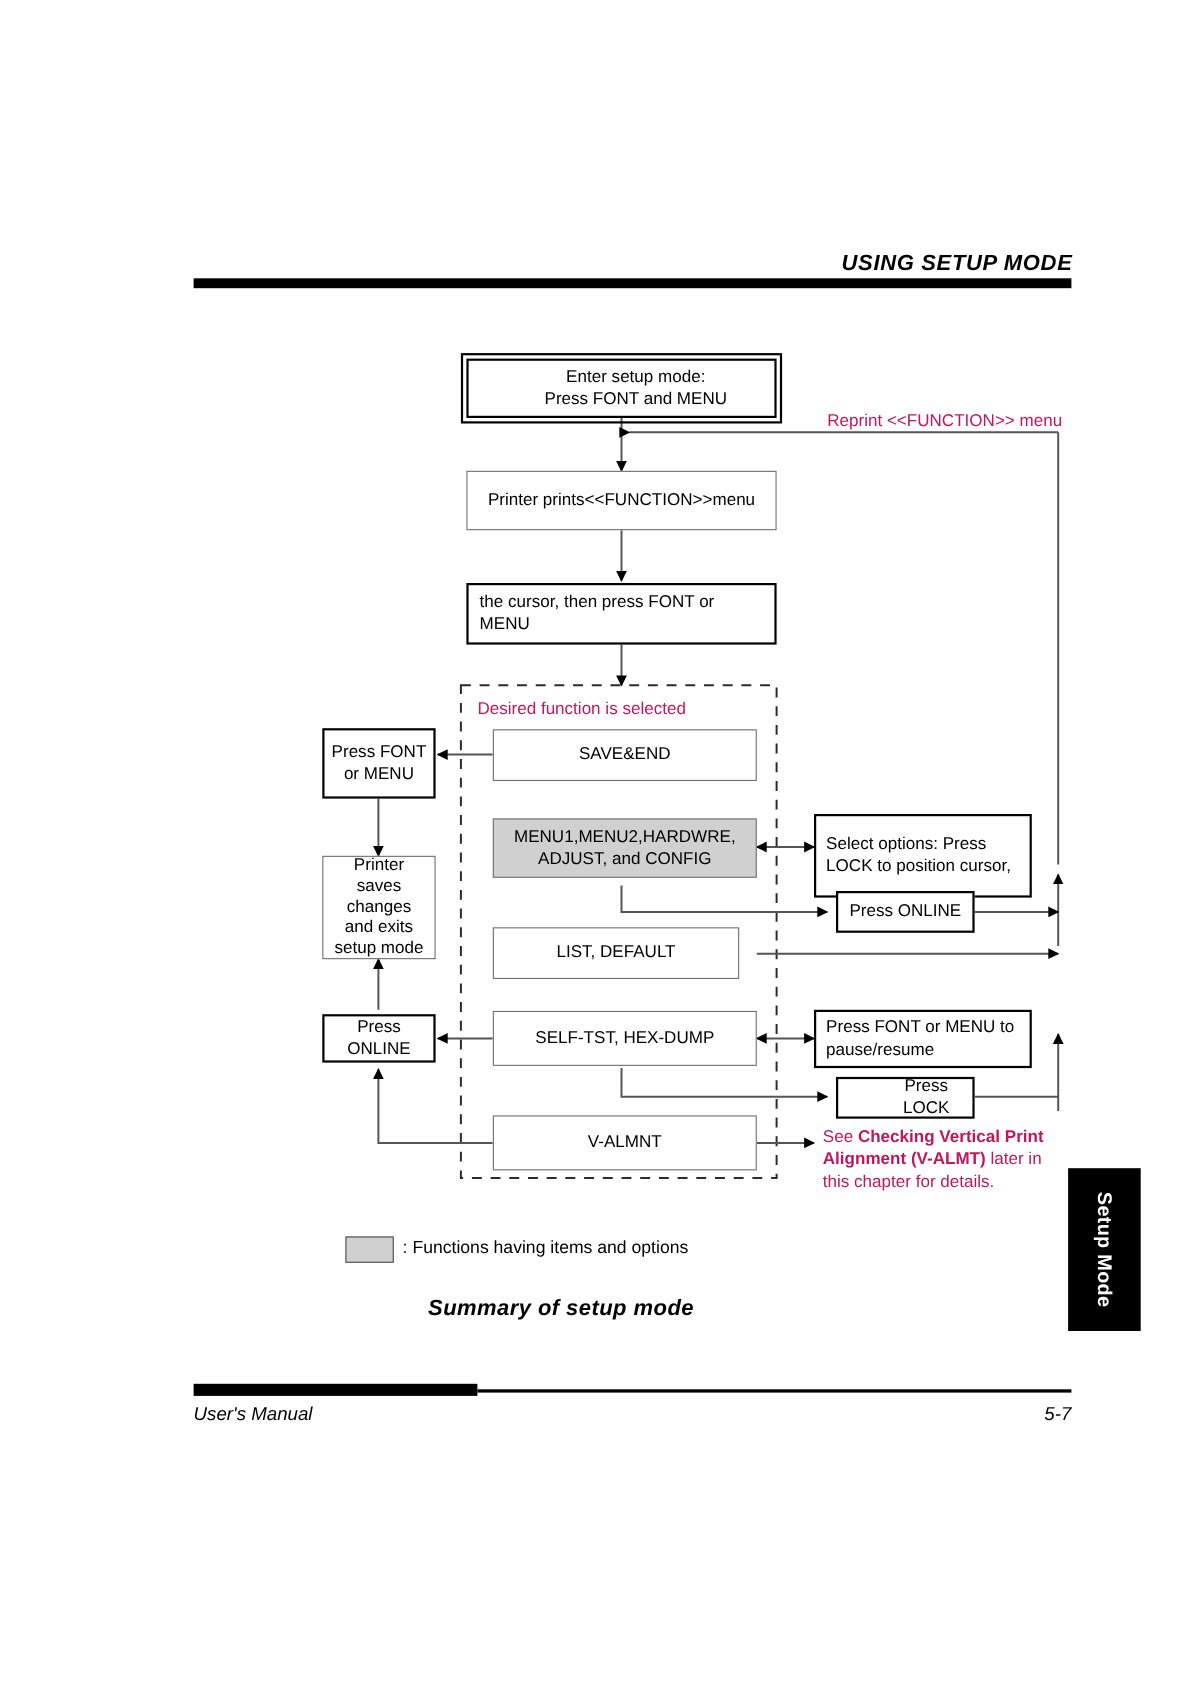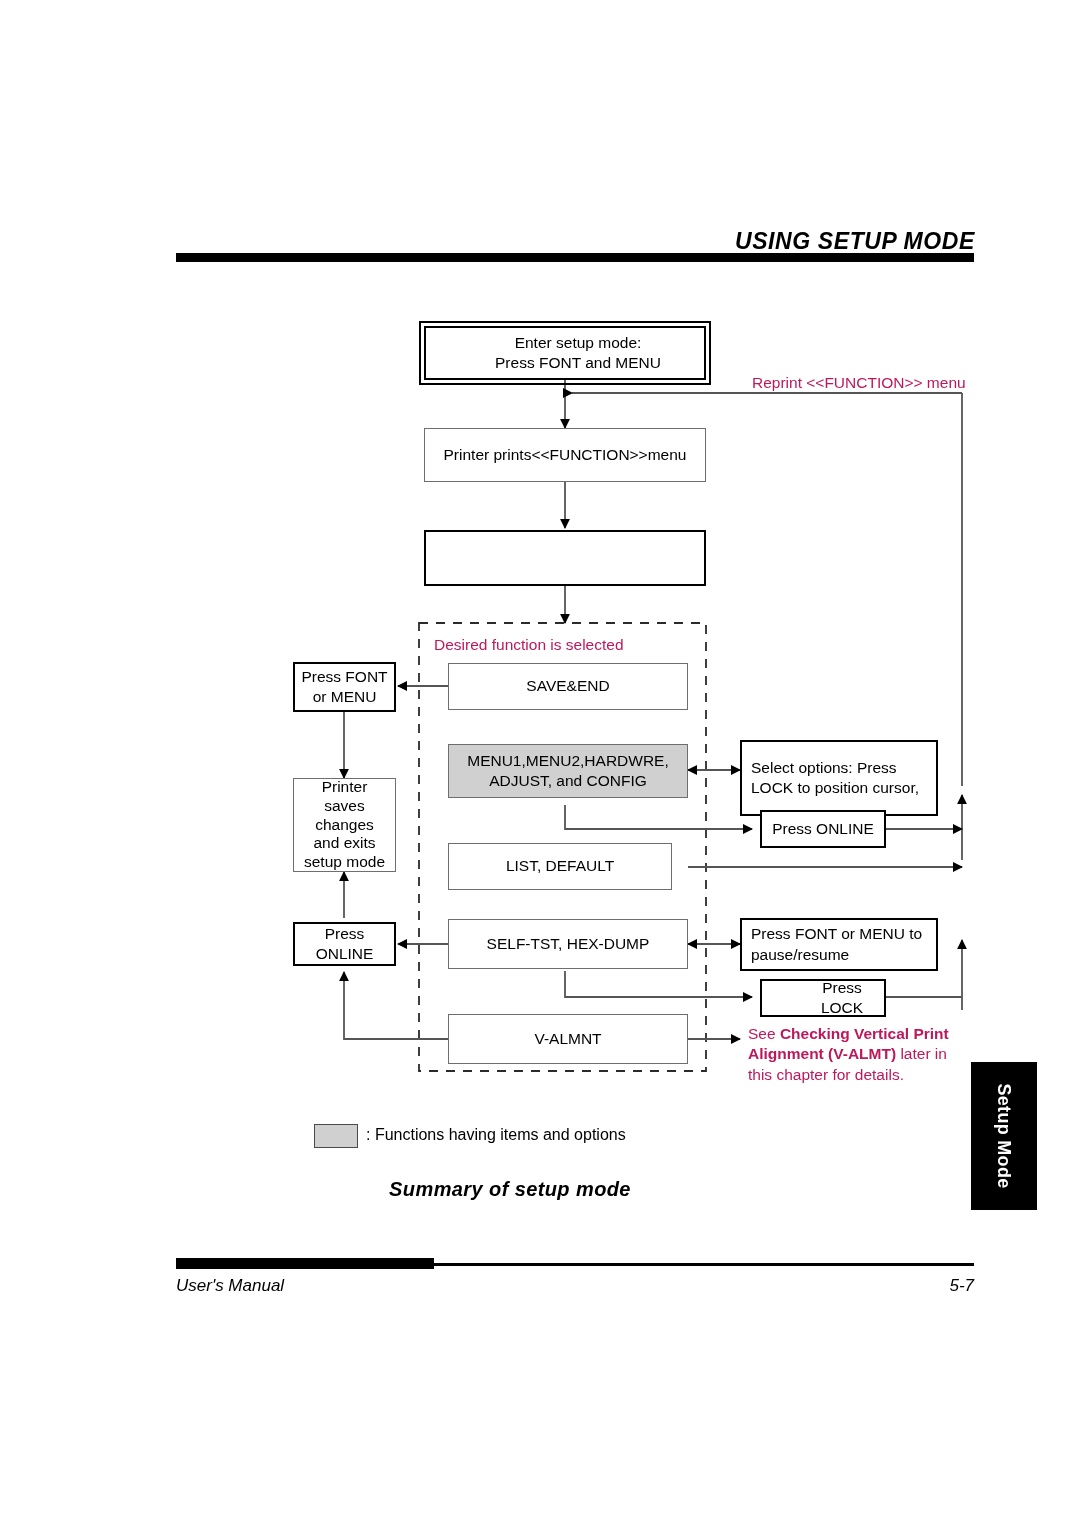--- a/index.html
+++ b/index.html
@@ -17,21 +17,21 @@
   }
 
   
   #header-title {
     position: absolute;
     left: 0; top: 228px;
     width: 975px;
     text-align: right;
     font-style: italic;
     font-weight: 700;
-    font-size: 23px;
+    font-size: 20px;
     letter-spacing: 0.6px;
   }
   #header-rule {
     position: absolute;
     left: 176px; top: 253px;
     width: 798px; height: 9px;
     background: #000000;
   }
 
   
@@ -218,20 +218,21 @@
     <div>Press FONT and MENU</div>
   </div>
 </div>
 
 <div class="node b-thin" style="left:424px; top:428px; width:282px; height:54px;">
   <span>Printer prints&lt;&lt;FUNCTION&gt;&gt;menu</span>
 </div>
 
 <div class="node b-thick" style="left:424px; top:530px; width:282px; height:56px; padding-left:10px; justify-content:flex-start; text-align:left;">
   <div>
+    <div>the cursor, then press FONT or MENU</div>
   </div>
 </div>
 
 <div class="free-label" style="left:434px; top:635px;">Desired function is selected</div>
 
 <div class="node b-thin" style="left:448px; top:663px; width:240px; height:47px;">
   <span>SAVE&amp;END</span>
 </div>
 
 <div class="node b-thin gray" style="left:448px; top:744px; width:240px; height:54px;">
@@ -246,21 +247,21 @@
 </div>
 
 <div class="node b-thin" style="left:448px; top:919px; width:240px; height:50px;">
   <span>SELF-TST, HEX-DUMP</span>
 </div>
 
 <div class="node b-thin" style="left:448px; top:1014px; width:240px; height:50px;">
   <span>V-ALMNT</span>
 </div>
 
-<div class="node b-thick" style="left:293px; top:662px; width:103px; height:50px;">
+<div class="node b-thick" style="left:293px; top:662px; width:103px; height:64px;">
   <div>
     <div>Press FONT</div>
     <div>or MENU</div>
   </div>
 </div>
 
 <div class="node b-thin" style="left:293px; top:778px; width:103px; height:94px; line-height:1.22;">
   <div>
     <div>Printer</div>
     <div>saves</div>

